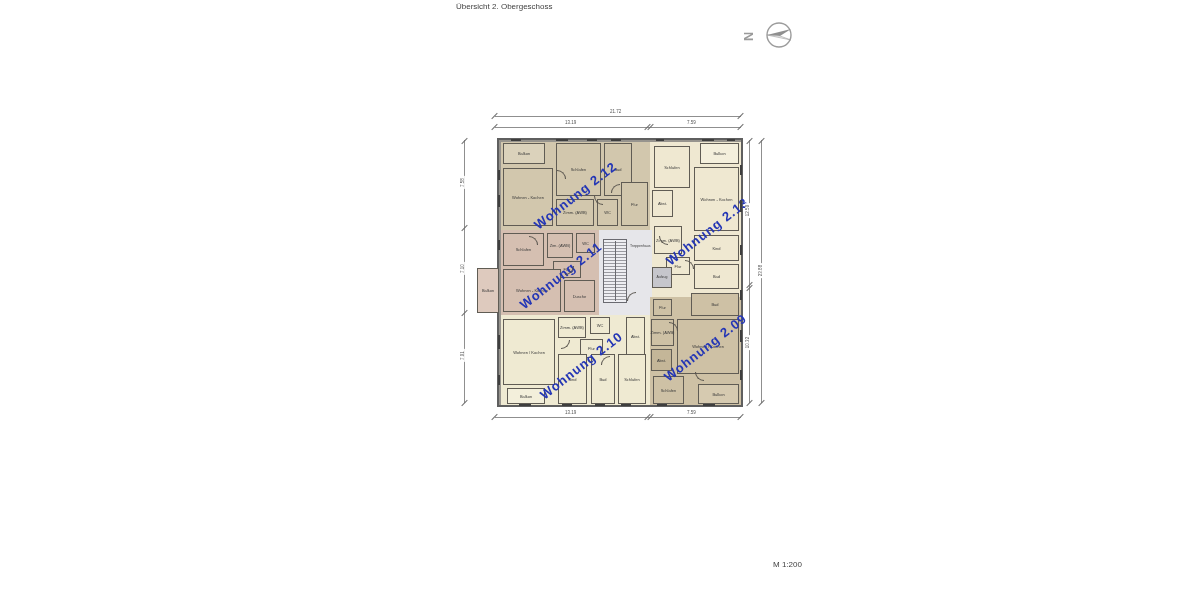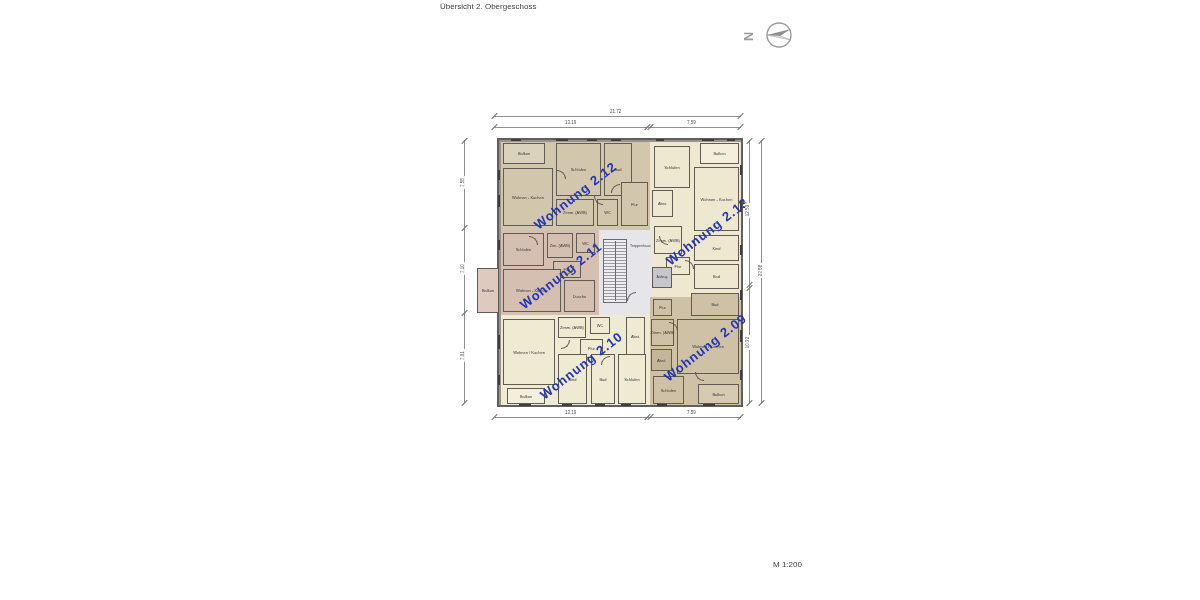--- a/index.html
+++ b/index.html
@@ -1,19 +1,19 @@
 <!DOCTYPE html>
 <html><head>
 <meta charset="utf-8">
 <style>
   html,body { margin:0; padding:0; }
   body { width:1200px; height:600px; background:#ffffff; position:relative;
          font-family:"Liberation Sans", sans-serif; overflow:hidden; }
   .abs { position:absolute; }
-  #title { left:420px; top:2px; font-size:8px; color:#3f3f3f;padding-left:20px; }
+  #title { left:436px; top:2px; font-size:8px; color:#3f3f3f;padding-left:20px; }
   #scale { left:773px; top:560px; font-size:8px; color:#3f3f3f; }
 
   
   .plan { left:497px; top:138px; width:246px; height:269px; background:#97948e;
           border:2px solid #5f5f5f; box-sizing:border-box; }
   .region { position:absolute; }
   .room { position:absolute; border:1px solid #605c54; box-sizing:border-box;
           display:flex; align-items:center; justify-content:center; }
   .rl { font-size:4px; line-height:5px; color:#3b3b3b; text-align:center; white-space:nowrap; }
   .apt-label { position:absolute; color:#2436b5; font-weight:bold; font-size:13px;

